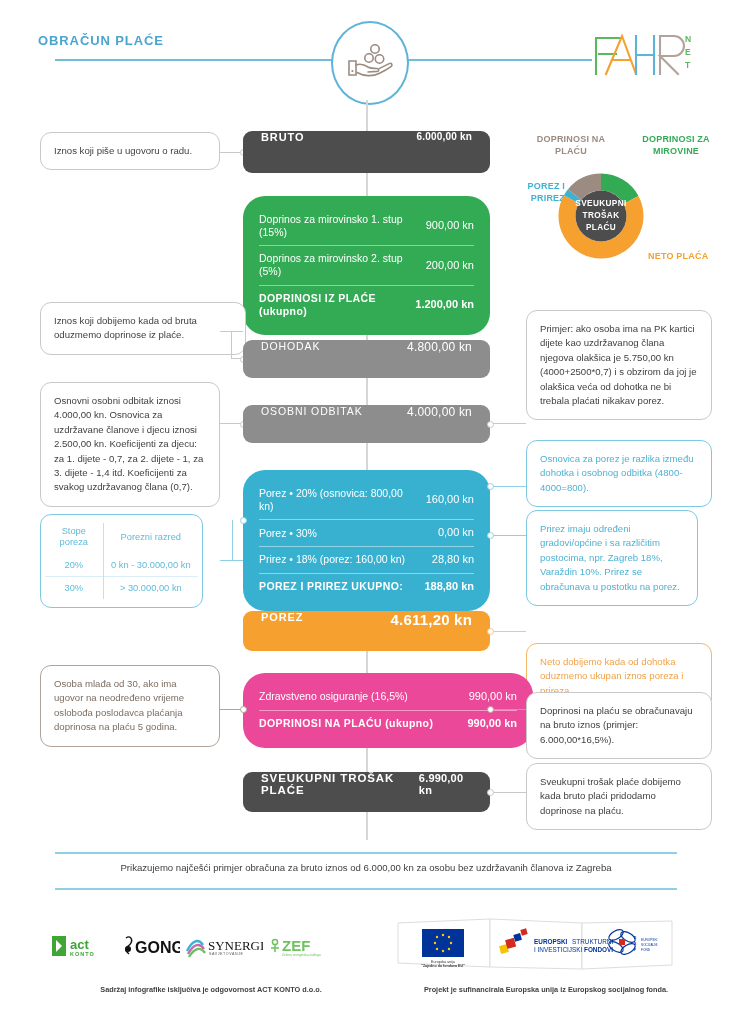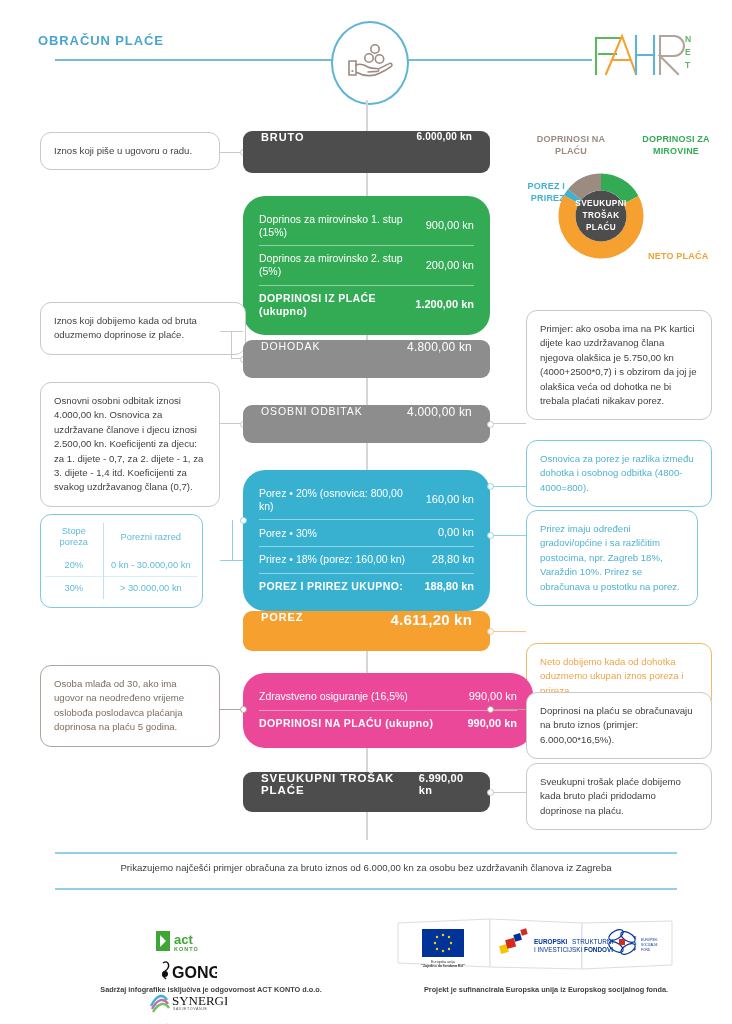--- a/index.html
+++ b/index.html
@@ -127,21 +127,21 @@
     pointer-events:none;
   }
 
   
   .f-rule{position:absolute;left:55px;top:852px;width:622px;height:1.6px;background:#8fd0e6;}
   .f-rule2{position:absolute;left:55px;top:888px;width:622px;height:1.6px;background:#8fd0e6;}
   .f-note{
     position:absolute;left:0;top:862px;width:732px;text-align:center;
     font-size:9.6px;color:#3f3f3f;
   }
-  .logos{position:absolute;left:50px;top:928px;width:275px;height:40px;display:flex;align-items:center;justify-content:space-between;flex-direction:column;}
+  .logos{position:absolute;left:50px;top:928px;width:275px;height:40px;display:flex;align-items:center;justify-content:space-between;}
   .credit1{position:absolute;left:0;top:985px;width:380px;text-align:center;font-size:7.3px;font-weight:bold;color:#3f3f3f;padding-left:21px;}
   .credit2{position:absolute;left:360px;top:985px;width:372px;text-align:center;font-size:7.3px;font-weight:bold;color:#3f3f3f;}
   .eu-band{position:absolute;left:394px;top:915px;width:282px;height:62px;}
 </style>
 </head>
 <body>
 
 <div class="page">
 
   <div class="header">

